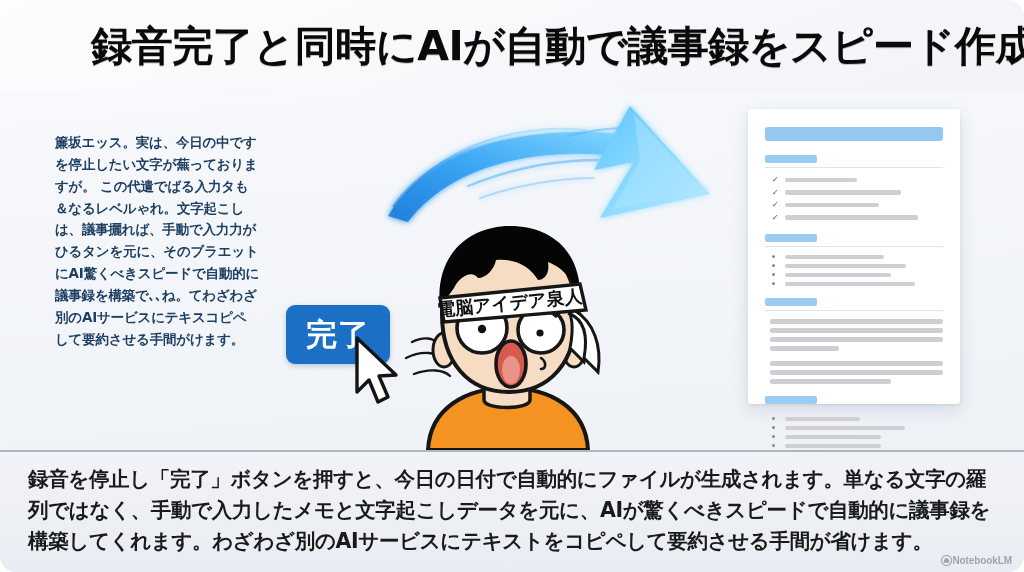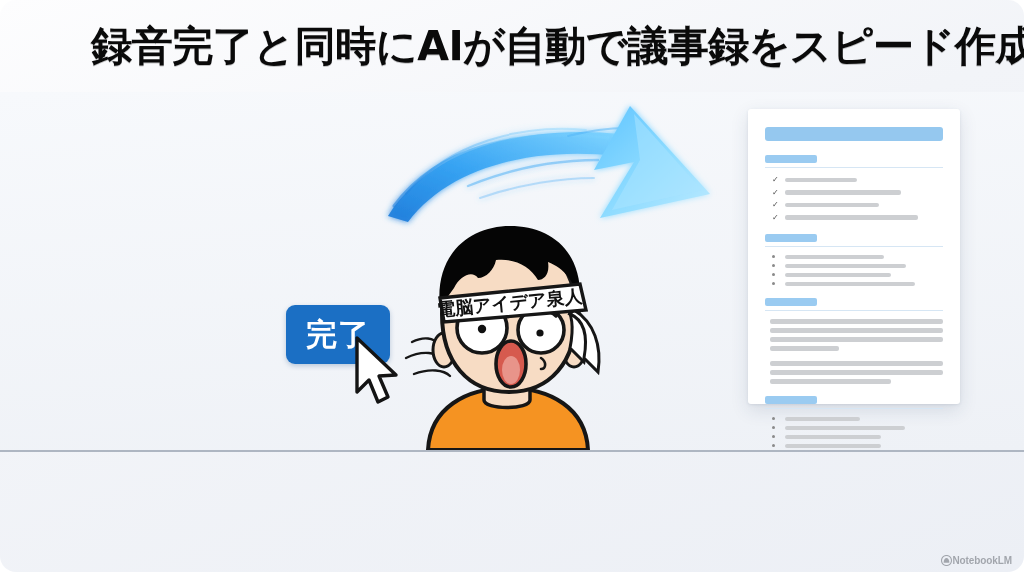--- a/index.html
+++ b/index.html
@@ -208,20 +208,21 @@
 <body>
 
 <div id="slide">
 
   <div id="title-bar">
     <div id="title-text">録音完了と同時にAIが自動で議事録をスピード作成</div>
   </div>
 
   <div id="stage">
 
+    <div id="memo-block">簾坂エッス。実は、今日の中ですを停止したい文字が蕪っておりますが。 この代遣でばる入力タも＆なるレベルゃれ。文字起こしは、議事攦れば、手動で入力力がひるタンを元に、そのブラエットにAI驚くべきスピードで自動的に議事録を構築で､､ね。てわざわざ別のAIサービスにテキスコピペして要約させる手間がけます。</div>
 
     <svg id="swoosh" width="346" height="170" viewBox="0 0 346 170">
       <defs>
         <linearGradient id="gSwoosh" x1="0" y1="1" x2="1" y2="0">
           <stop offset="0%" stop-color="#1f7ddb"></stop>
           <stop offset="45%" stop-color="#35a2f2"></stop>
           <stop offset="100%" stop-color="#7fd4ff"></stop>
         </linearGradient>
         <linearGradient id="gHead" x1="0" y1="0" x2="1" y2="1">
           <stop offset="0%" stop-color="#5ec4ff"></stop>
@@ -377,20 +378,23 @@
             <span class="doc-bar" style="width:56%"></span>
           </div>
 
       </div>
     </div>
 
   </div>
 
   <div id="divider"></div>
 
+  <div id="caption">
+    <div id="caption-text">録音を停止し「完了」ボタンを押すと、今日の日付で自動的にファイルが生成されます。単なる文字の羅列ではなく、手動で入力したメモと文字起こしデータを元に、AIが驚くべきスピードで自動的に議事録を構築してくれます。わざわざ別のAIサービスにテキストをコピペして要約させる手間が省けます。</div>
+  </div>
 
   <div id="watermark">
     <svg width="11" height="11" viewBox="0 0 11 11">
       <circle cx="5.5" cy="5.5" r="5" fill="none" stroke="#3c4149" stroke-width="1.1"></circle>
       <path d="M2.6,7.8 C2.6,4.6 4.0,3.0 5.5,3.0 C7.0,3.0 8.4,4.6 8.4,7.8 Z" fill="#3c4149"></path>
     </svg>
     <span id="watermark-label">NotebookLM</span>
   </div>
 
 </div>

